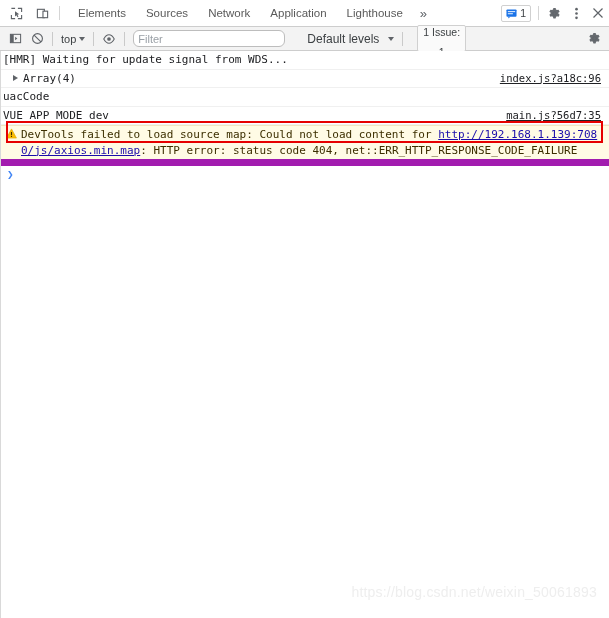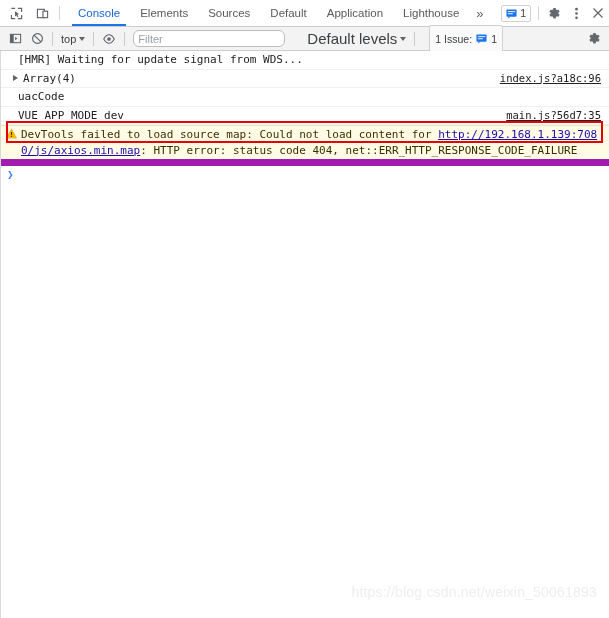--- a/index.html
+++ b/index.html
@@ -101,33 +101,34 @@
     background: #ffffff;
     border-radius: 6px;
     font-size: 11px;
     color: #3c4043;
     padding: 0 4px;
     margin-left: 4px;
     font-family: "Liberation Sans", sans-serif;
   }
   .filter-input::placeholder { color: #9aa0a6; }
   .levels {
-    display: flex; align-items: center; gap: 3px;
-    font-size: 15px; color: #3c4043;
+    display: flex; align-items: center; gap: 9px;
+    font-size: 12px; color: #3c4043;
     margin-left: 22px; cursor: pointer;
   }
   .issue-chip2 {
     display: flex; align-items: center; gap: 4px;
     border: 1px solid #d0d0d0;
     background: #fafafa;
     border-radius: 2px;
     height: 27px; padding: 0 5px;
     margin-left: 10px;
     font-size: 10.5px; color: #3c4043;
     cursor: pointer;
+    flex-direction: column;
   }
   .caret {
     width: 0; height: 0;
     border-left: 3.2px solid transparent;
     border-right: 3.2px solid transparent;
     border-top: 4px solid #5f6368;
     display: inline-block;
   }
 
   
@@ -145,21 +146,21 @@
     min-height: 17.5px;
     border-bottom: 1px solid #f0f0f0;
     padding: 1px 8px 1px 0;
     font-family: "DejaVu Sans Mono", monospace;
     font-size: 11px;
     line-height: 15.5px;
     color: #202124;
   }
   .msg .text {
     flex: 1;
-    padding-left: 17px;
+    padding-left: 2px;
     white-space: pre-wrap;
     word-break: break-all;
   }
   .msg .src {
     flex: 0 0 auto;
     font-family: "DejaVu Sans Mono", monospace;
     font-size: 10.5px;
     color: #202124;
     text-decoration: underline;
     cursor: pointer;
@@ -247,31 +248,28 @@
     </div>
     <div class="tb-icon">
       <svg width="13" height="13" viewBox="0 0 14 14">
         <rect x="1.5" y="2.5" width="7.5" height="9" fill="none" stroke="#5f6368" stroke-width="1.2"></rect>
         <rect x="7.5" y="4.5" width="5" height="7" fill="#ffffff" stroke="#5f6368" stroke-width="1.2"></rect>
       </svg>
     </div>
     <div class="tb-sep"></div>
 
     <div class="tabs">
-      <div class="tab active">
-        <span>Console</span>
-      </div>
       <div class="tab">
         <span>Elements</span>
       </div>
       <div class="tab">
         <span>Sources</span>
       </div>
       <div class="tab">
-        <span>Default</span>
+        <span>Network</span>
       </div>
       <div class="tab">
         <span>Application</span>
       </div>
       <div class="tab">
         <span>Lighthouse</span>
       </div>
       <div class="tab-more">
         <span>»</span>
       </div>

